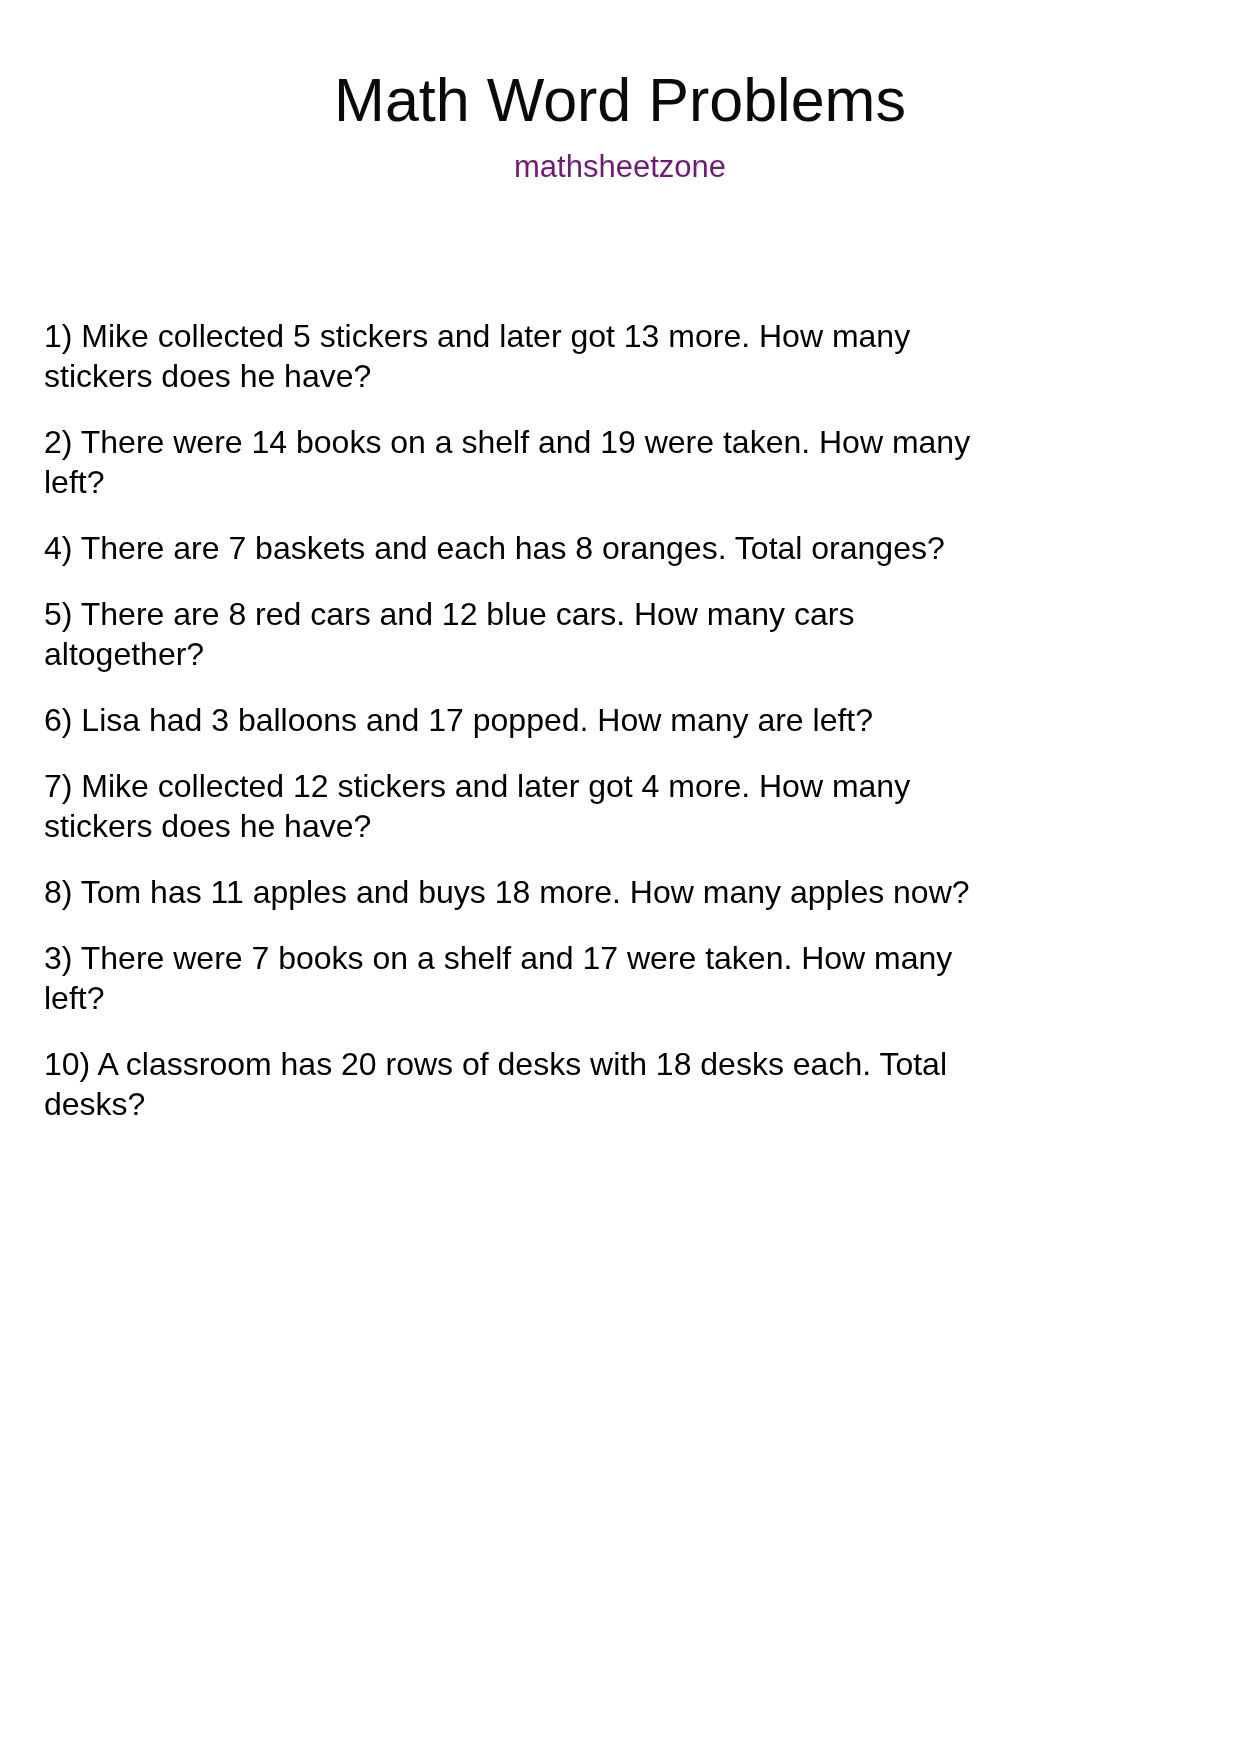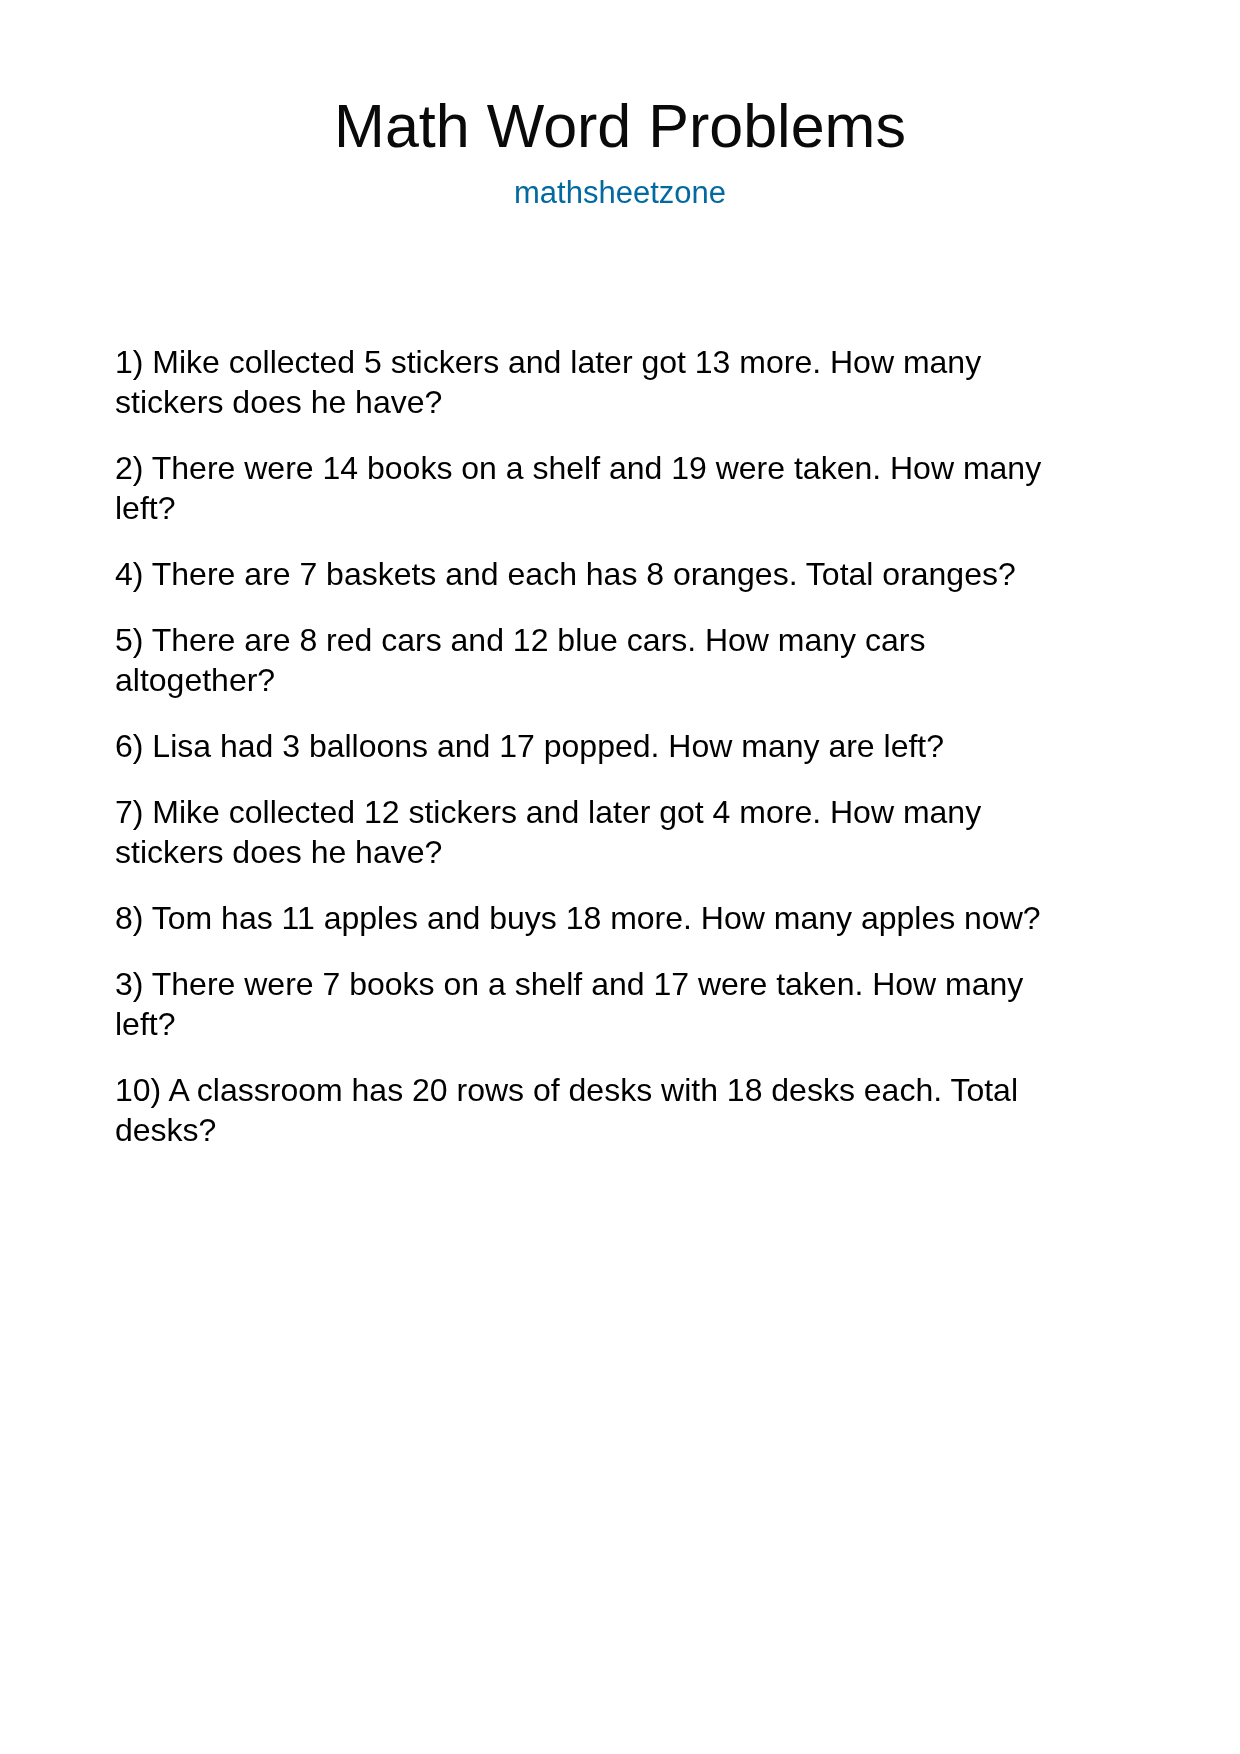--- a/index.html
+++ b/index.html
@@ -11,38 +11,38 @@
     position: relative;
     width: 1240px;
     height: 1754px;
     background: #ffffff;
     overflow: hidden;
     font-family: "Liberation Sans", "DejaVu Sans", sans-serif;
     color: #000000;
   }
   .title {
     margin: 0;
-    padding-top: 90px;
+    padding-top: 64px;
     font-size: 61px;
     line-height: 72px;
     font-weight: 400;
     text-align: center;
     color: #0a0a0a;
     letter-spacing: 0;
   }
   .subtitle {
     margin: 12px 0 0 0;
     font-size: 31px;
     line-height: 38px;
     font-weight: 400;
     text-align: center;
-    color: #0369a1;
+    color: #701a75;
   }
   .problems {
-    margin: 130px 0 0 115px;
+    margin: 130px 0 0 44px;
     width: 1060px;
   }
   .problem {
     margin: 0 0 26px 0;
     font-size: 32px;
     line-height: 40px;
     font-weight: 400;
     color: #000000;
     white-space: pre-line;
   }

